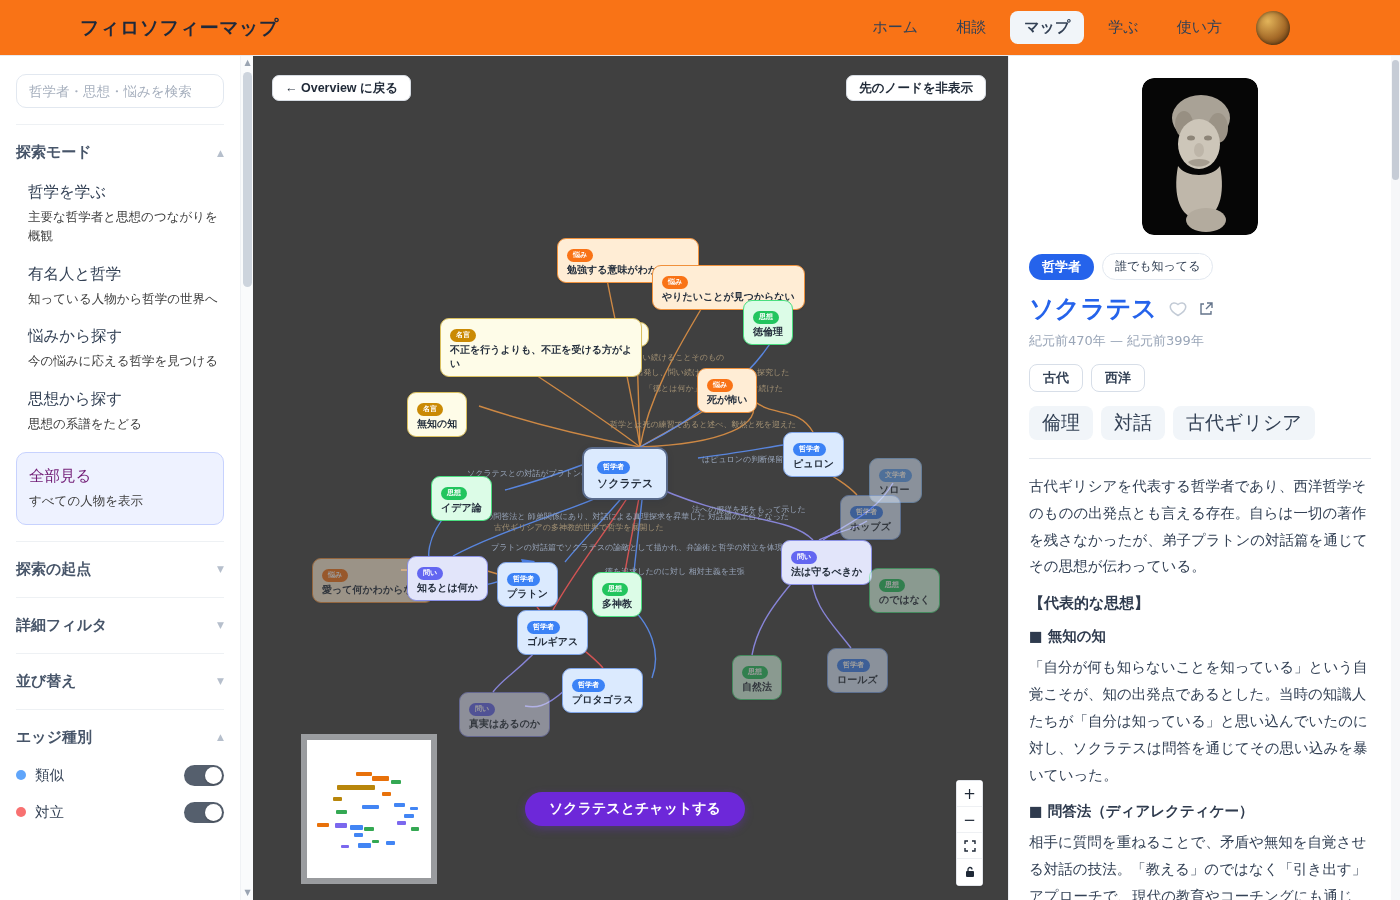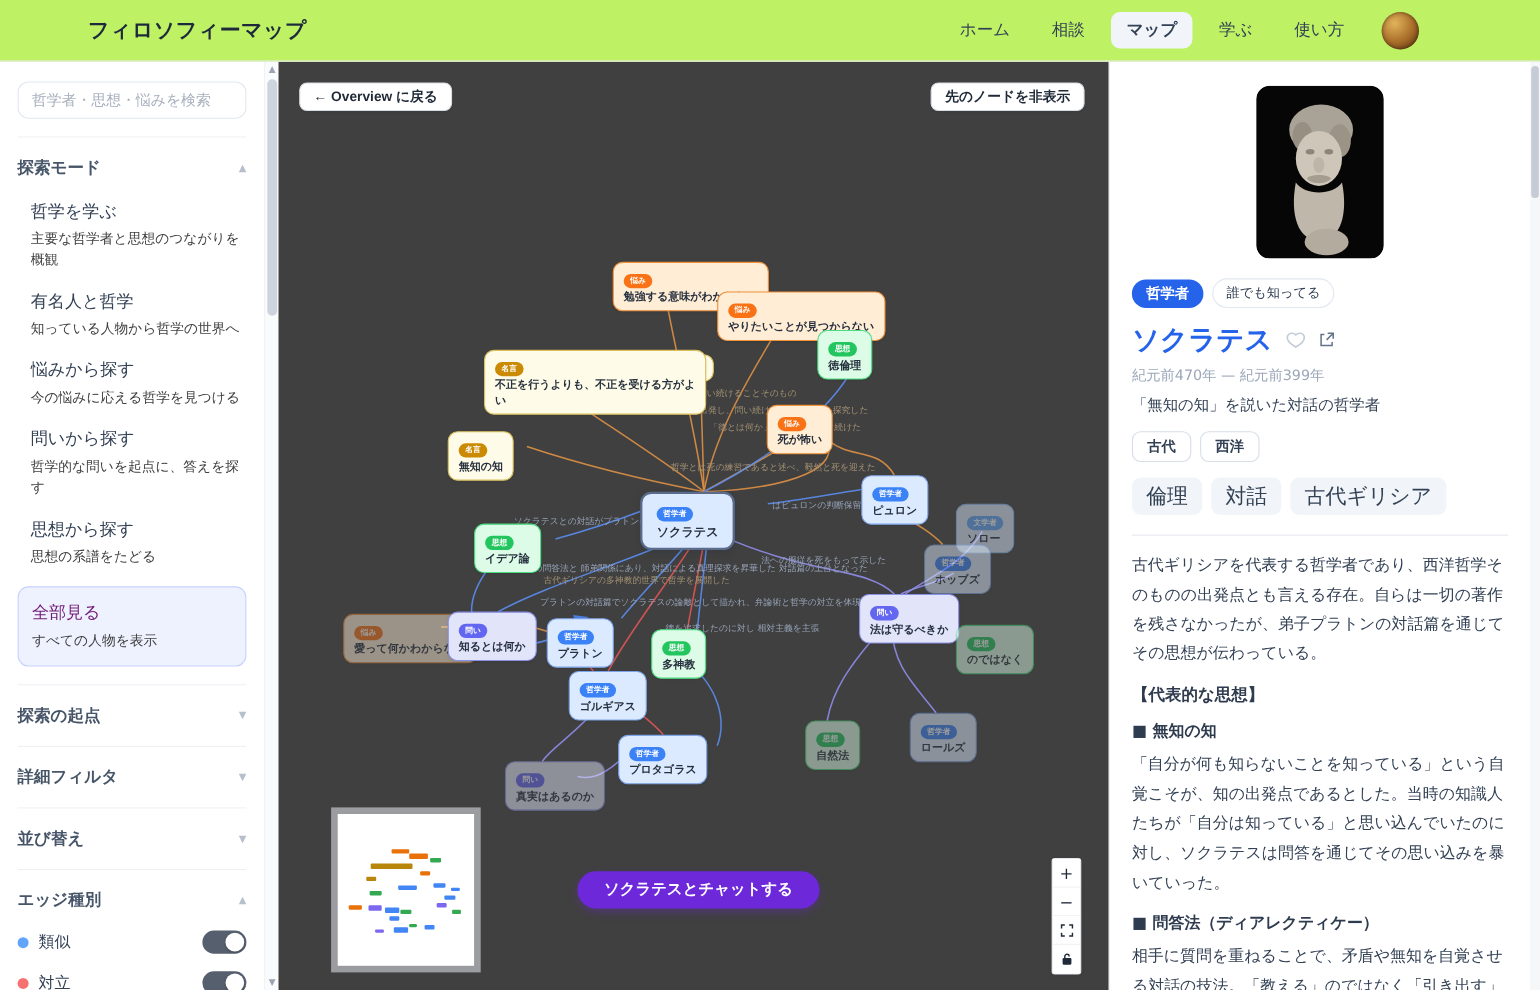--- a/index.html
+++ b/index.html
@@ -1,20 +1,20 @@
 <!DOCTYPE html>
 <html><head>
 <meta charset="utf-8">
 <style>
   * { margin:0; padding:0; box-sizing:border-box; }
   html,body { width:1400px; height:900px; overflow:hidden; background:#fff;
     font-family:"DejaVu Sans","Liberation Sans",sans-serif; color:#334155; }
 
   
-  .navbar { position:absolute; left:0; top:0; width:1400px; height:56px; background:#bef264;
+  .navbar { position:absolute; left:0; top:0; width:1400px; height:56px; background:#f97316;
     border-bottom:1px solid #e8eaef; display:flex; align-items:center; z-index:50; }
   .brand { margin-left:80px; font-size:19px; font-weight:bold; color:#1e293b; letter-spacing:.5px; }
   .nav-items { margin-left:auto; margin-right:60px; display:flex; align-items:center; gap:10px; }
   .nav-item { font-size:15px; color:#334155; padding:7px 14px; border-radius:8px; cursor:pointer; white-space:nowrap; }
   .nav-item.active { background:#f1f5f9; font-weight:bold; }
   .avatar { width:34px; height:34px; border-radius:50%; margin-left:10px; cursor:pointer;
     background:radial-gradient(circle at 35% 30%, #e2b45a, #a56a28 55%, #53300f 95%);
     box-shadow:inset 0 0 4px rgba(0,0,0,.5); }
 
   
@@ -123,24 +123,20 @@
         <div class="mi-title">哲学を学ぶ</div>
         <div class="mi-desc">主要な哲学者と思想のつながりを概観</div>
       </div>
       <div class="mode-item">
         <div class="mi-title">有名人と哲学</div>
         <div class="mi-desc">知っている人物から哲学の世界へ</div>
       </div>
       <div class="mode-item">
         <div class="mi-title">悩みから探す</div>
         <div class="mi-desc">今の悩みに応える哲学を見つける</div>
-      </div>
-      <div class="mode-item">
-        <div class="mi-title">問いから探す</div>
-        <div class="mi-desc">哲学的な問いを起点に、答えを探す</div>
       </div>
       <div class="mode-item">
         <div class="mi-title">思想から探す</div>
         <div class="mi-desc">思想の系譜をたどる</div>
       </div>
       <div class="mode-item selected">
         <div class="mi-title">全部見る</div>
         <div class="mi-desc">すべての人物を表示</div>
       </div>
     </div>
@@ -344,21 +340,20 @@
     </button>
     <button class="icon-btn">
       <svg width="15" height="15" viewBox="0 0 15 15">
         <path d="M5,3 H2 V13 H12 V10" fill="none" stroke="#64748b" stroke-width="1.4"></path>
         <path d="M8,2 H13 V7 M13,2 L7,8" fill="none" stroke="#64748b" stroke-width="1.4"></path>
       </svg>
     </button>
   </div>
 
   <div class="p-dates">紀元前470年 — 紀元前399年</div>
-  <div class="p-tagline">「無知の知」を説いた対話の哲学者</div>
 
   <div class="tag-row" id="era-tags">
       <span class="tag-outline">古代</span>
       <span class="tag-outline">西洋</span>
     </div>
   <div class="tag-row" id="topic-tags">
       <span class="tag-gray">倫理</span>
       <span class="tag-gray">対話</span>
       <span class="tag-gray">古代ギリシア</span>
     </div>

